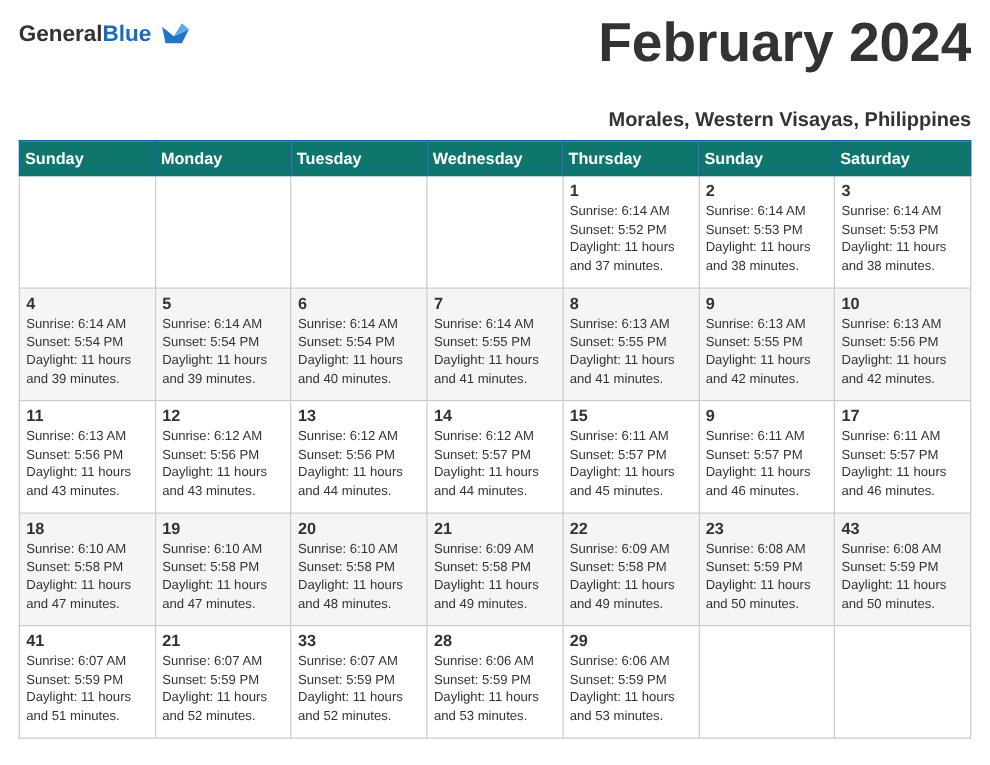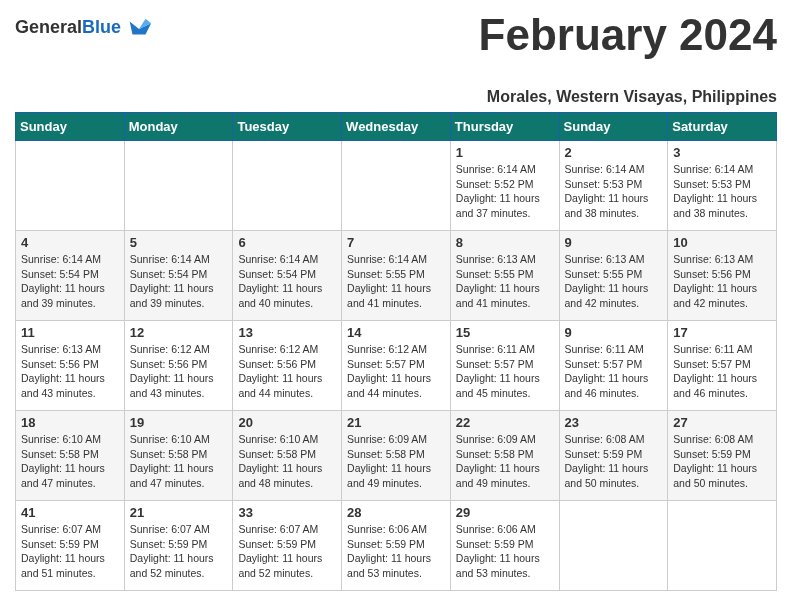--- a/index.html
+++ b/index.html
@@ -296,21 +296,21 @@
 and 49 minutes.</div>
         </td>
         <td>
           <div class="day-number">23</div>
           <div class="day-info" style="white-space: pre-line;">Sunrise: 6:08 AM
 Sunset: 5:59 PM
 Daylight: 11 hours
 and 50 minutes.</div>
         </td>
         <td>
-          <div class="day-number">27</div>
+          <div class="day-number">43</div>
           <div class="day-info" style="white-space: pre-line;">Sunrise: 6:08 AM
 Sunset: 5:59 PM
 Daylight: 11 hours
 and 50 minutes.</div>
         </td>
       </tr>
       <tr>
         <td>
           <div class="day-number">41</div>
           <div class="day-info" style="white-space: pre-line;">Sunrise: 6:07 AM

